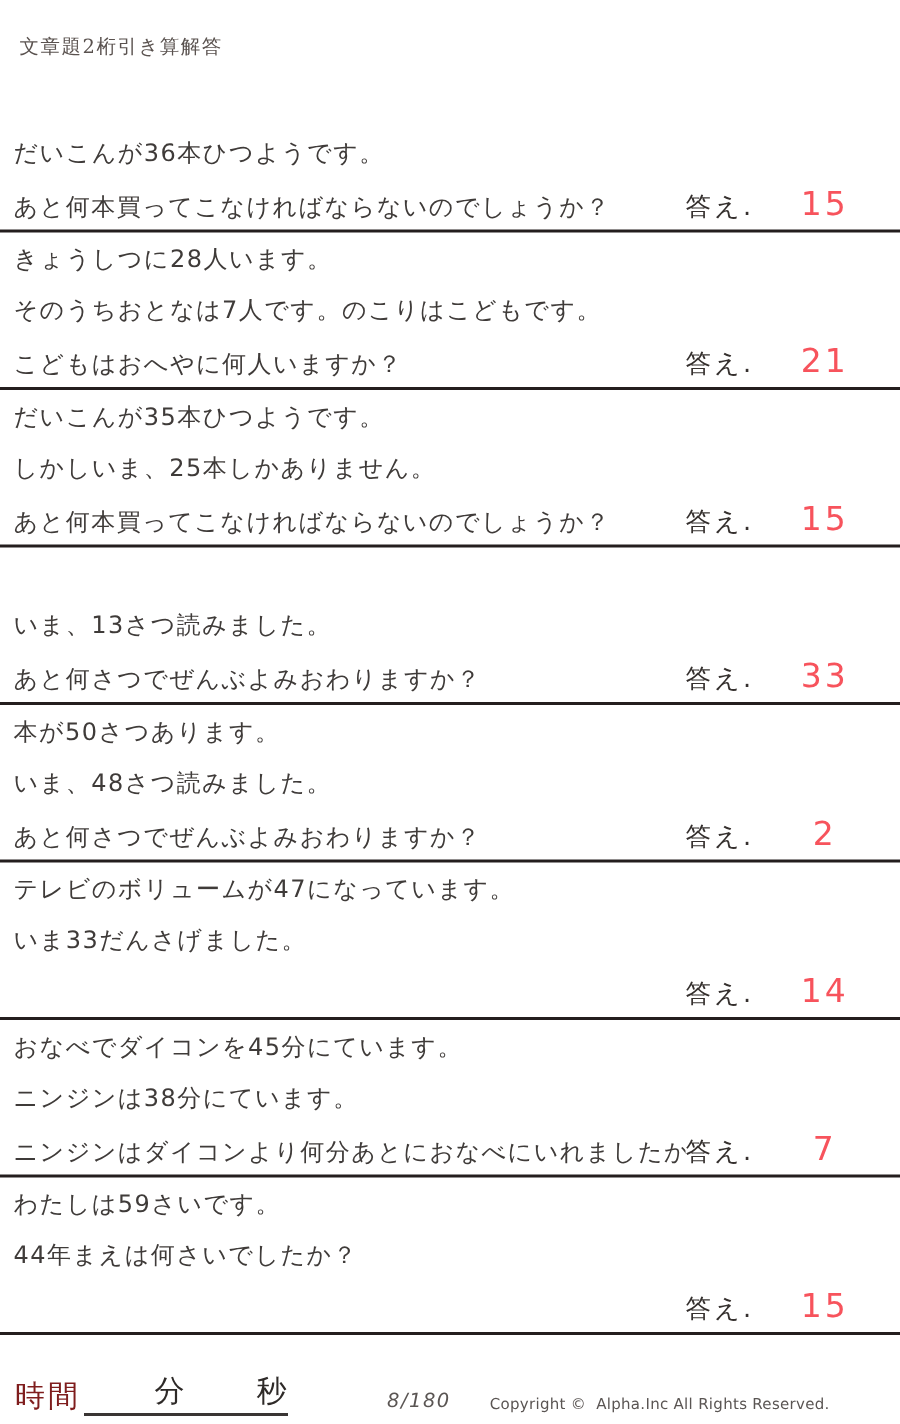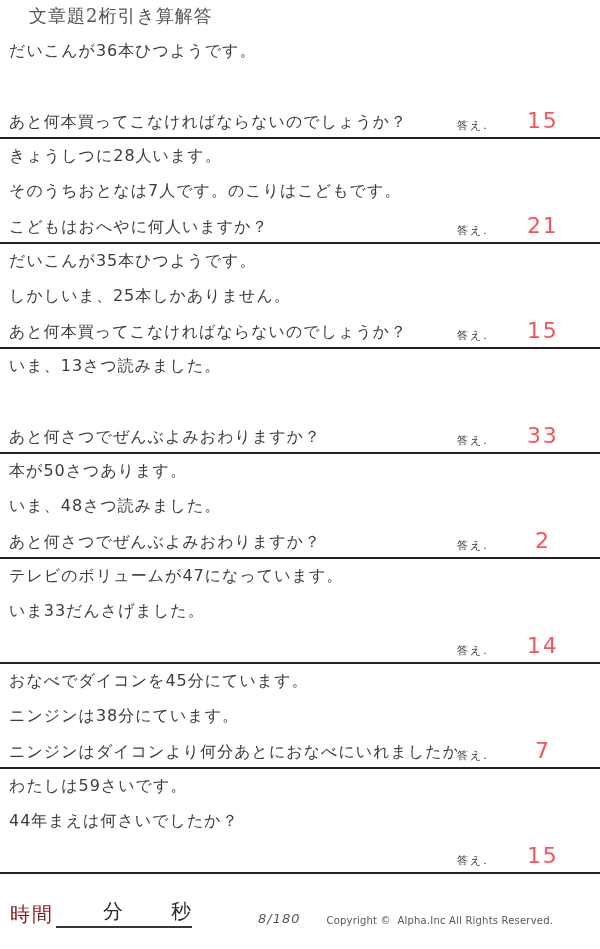--- a/index.html
+++ b/index.html
@@ -11,36 +11,37 @@
   *{box-sizing:border-box;margin:0;padding:0;}
   html,body{width:600px;height:949px;background:#ffffff;overflow:hidden;}
   body{
     font-family:"DejaVu Sans","Liberation Sans",sans-serif;
     color:var(--text);
   }
   .page{width:600px;height:949px;padding-top:8px;position:relative;}
 
   .title{
     font-family:"DejaVu Serif","Liberation Serif",serif;
-    font-size:18px;
+    font-size:13px;
     color:#5a524f;
-    padding-left:29px;
+    padding-left:13px;
     letter-spacing:1px;
     height:16px;
     line-height:16px;
+    margin-top:16px;
   }
 
   .problems{margin-top:10px;}
 
   .problem{
     height:105px;
     border-bottom:2px solid var(--line);
     display:flex;
     flex-direction:column;
-    justify-content:space-between;
+    justify-content:flex-end;
   }
   .row{
     height:34px;
     display:flex;
     align-items:flex-end;
     padding:0 3px 6px 9px;
     font-size:16px;
     letter-spacing:1px;
     color:var(--text);
     white-space:nowrap;
@@ -51,21 +52,21 @@
     min-width:0;
     overflow:hidden;
   }
   .ans-group{
     margin-left:auto;
     flex:0 0 140px;
     display:flex;
     align-items:flex-end;
   }
   .ans-label{
-    font-size:11px;
+    font-size:17px;
     letter-spacing:2px;
     color:#35302e;
   }
   .ans-value{
     flex:1;
     text-align:center;
     color:var(--answer-red);
     font-size:22px;
     letter-spacing:2px;
     line-height:1;

